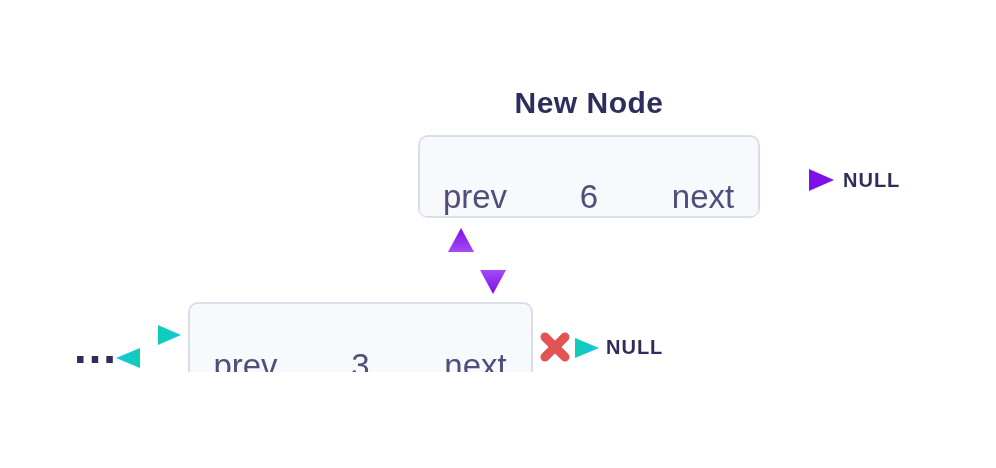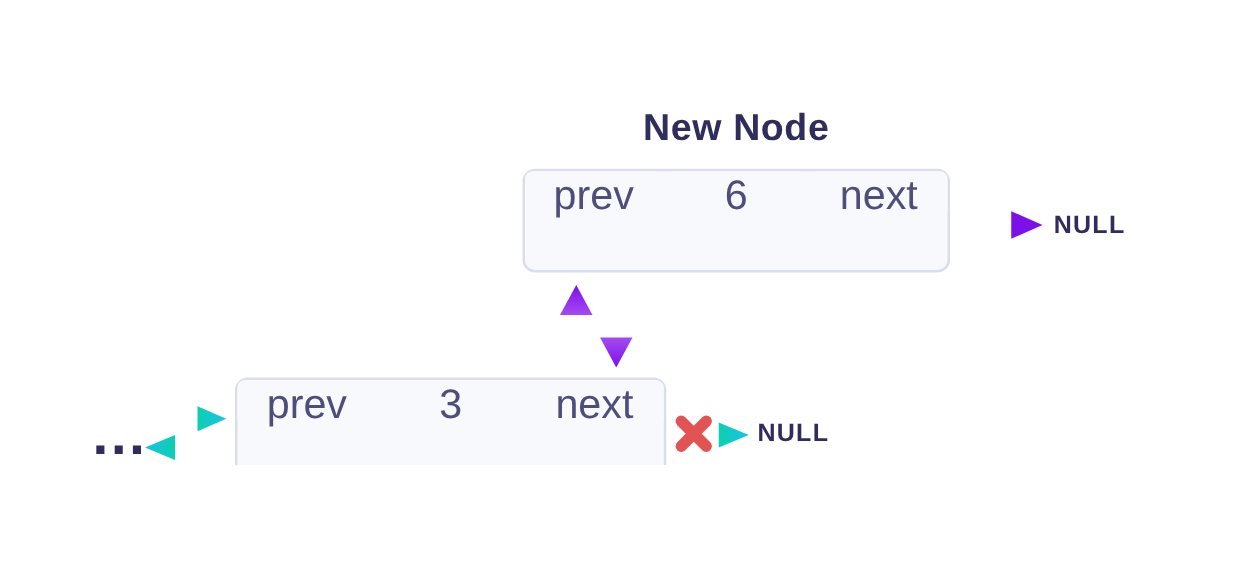--- a/index.html
+++ b/index.html
@@ -11,21 +11,21 @@
     overflow:hidden;
   }
   .abs{position:absolute;}
   .node-title{
     left:418px;top:86px;width:342px;
     text-align:center;
     font-size:30px;font-weight:bold;color:#2e2d5b;
     letter-spacing:0.5px;
   }
   .node{
-    display:flex;align-items:flex-start;
+    display:flex;align-items:flex-end;
     background:#f8f9fd;
     border:2px solid #d9dfe9;
     border-radius:10px;
     box-sizing:border-box;
   }
   .node-new{left:418px;top:135px;width:342px;height:83px;}
   .node-existing{left:188px;top:302px;width:345px;height:85px;}
   .cell{
     flex:1;display:flex;align-items:center;justify-content:center;
     font-size:33px;color:#4f4e7b;

